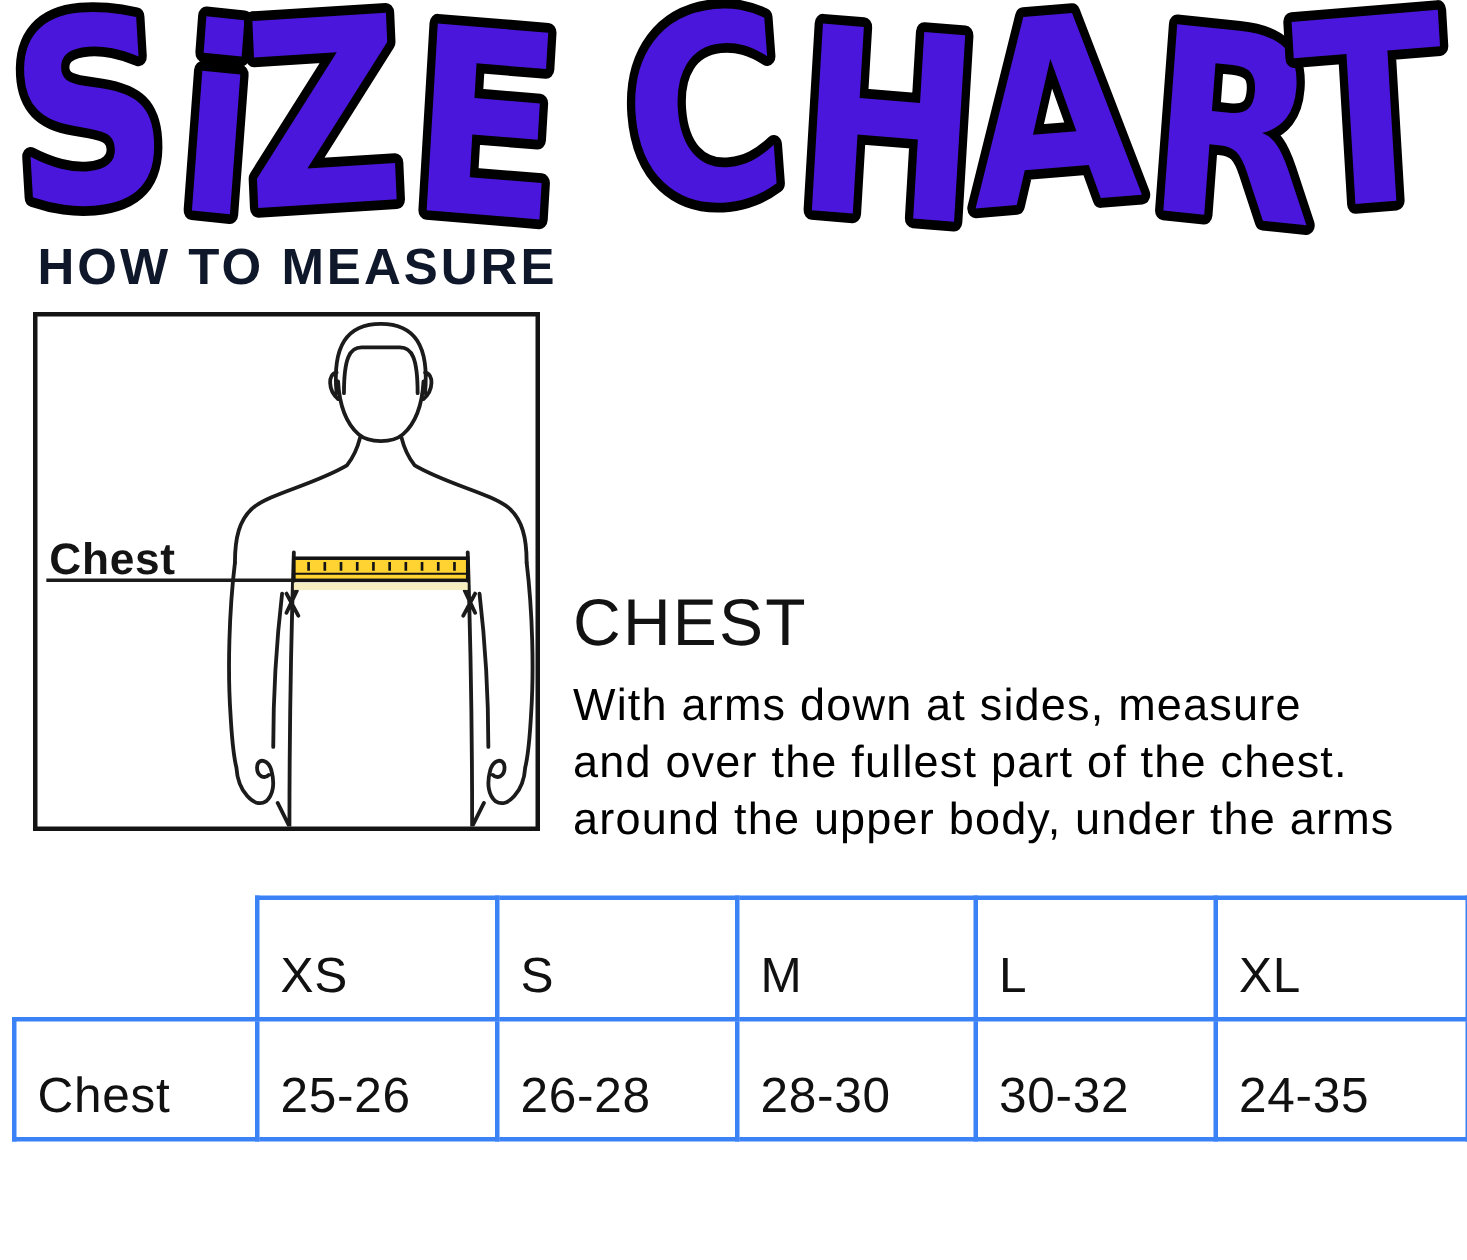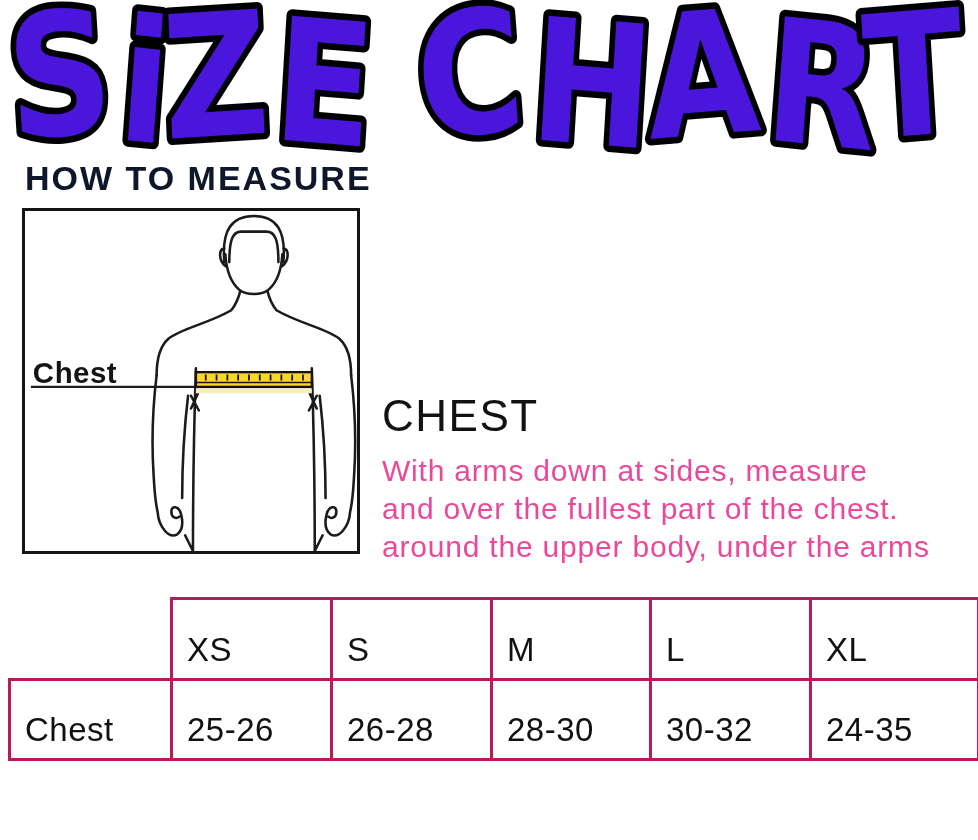--- a/index.html
+++ b/index.html
@@ -34,31 +34,31 @@
 
   
   .chest-heading {
     position: absolute; left: 382px; top: 394px;
     font-size: 44px; font-weight: 400; letter-spacing: 1.5px;
     color: #121212; line-height: 1;
   }
   .chest-paragraph {
     position: absolute; left: 382px; top: 452px;
     font-size: 30px; font-weight: 400; letter-spacing: 0.8px;
-    color: #ec4899; line-height: 38px; white-space: nowrap;
+    color: #000000; line-height: 38px; white-space: nowrap;
   }
 
   
   .size-table {
     position: absolute; left: 8px; top: 597px;
     width: 969px; border-collapse: collapse; table-layout: fixed;
     font-size: 33px; letter-spacing: 0.5px; color: #111;
   }
   .size-table td, .size-table th {
-    border: 3px solid #be185d;
+    border: 3px solid #3b82f6;
     vertical-align: bottom; text-align: left;
     padding: 0 0 9px 14px;
     font-weight: 400; overflow: hidden;
   }
   .size-table th { font-weight: 400; }
   .size-table .stub-empty { border: none; background: transparent; }
   .size-table tr.r-header { height: 81px; }
   .size-table tr.r-chest  { height: 80px; }
   .size-table tr.r-size   { height: 79px; }
 </style>

